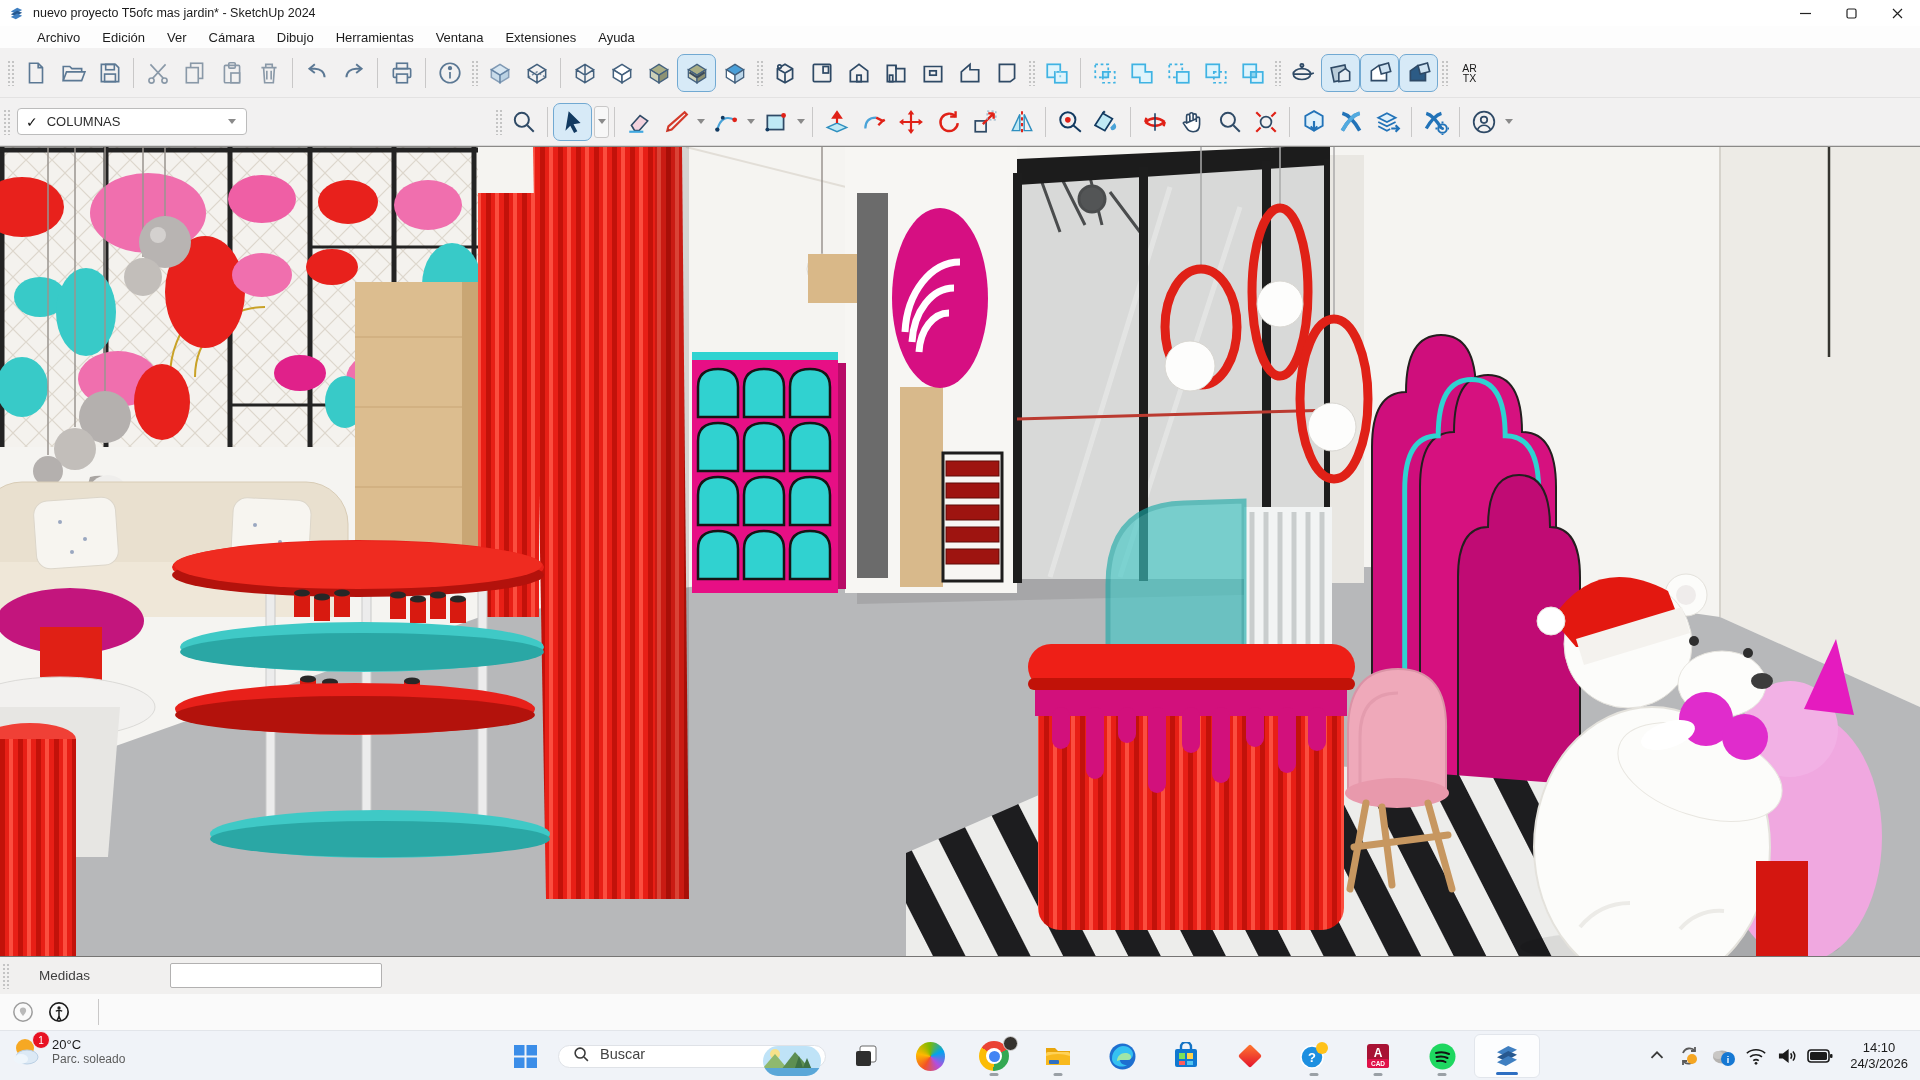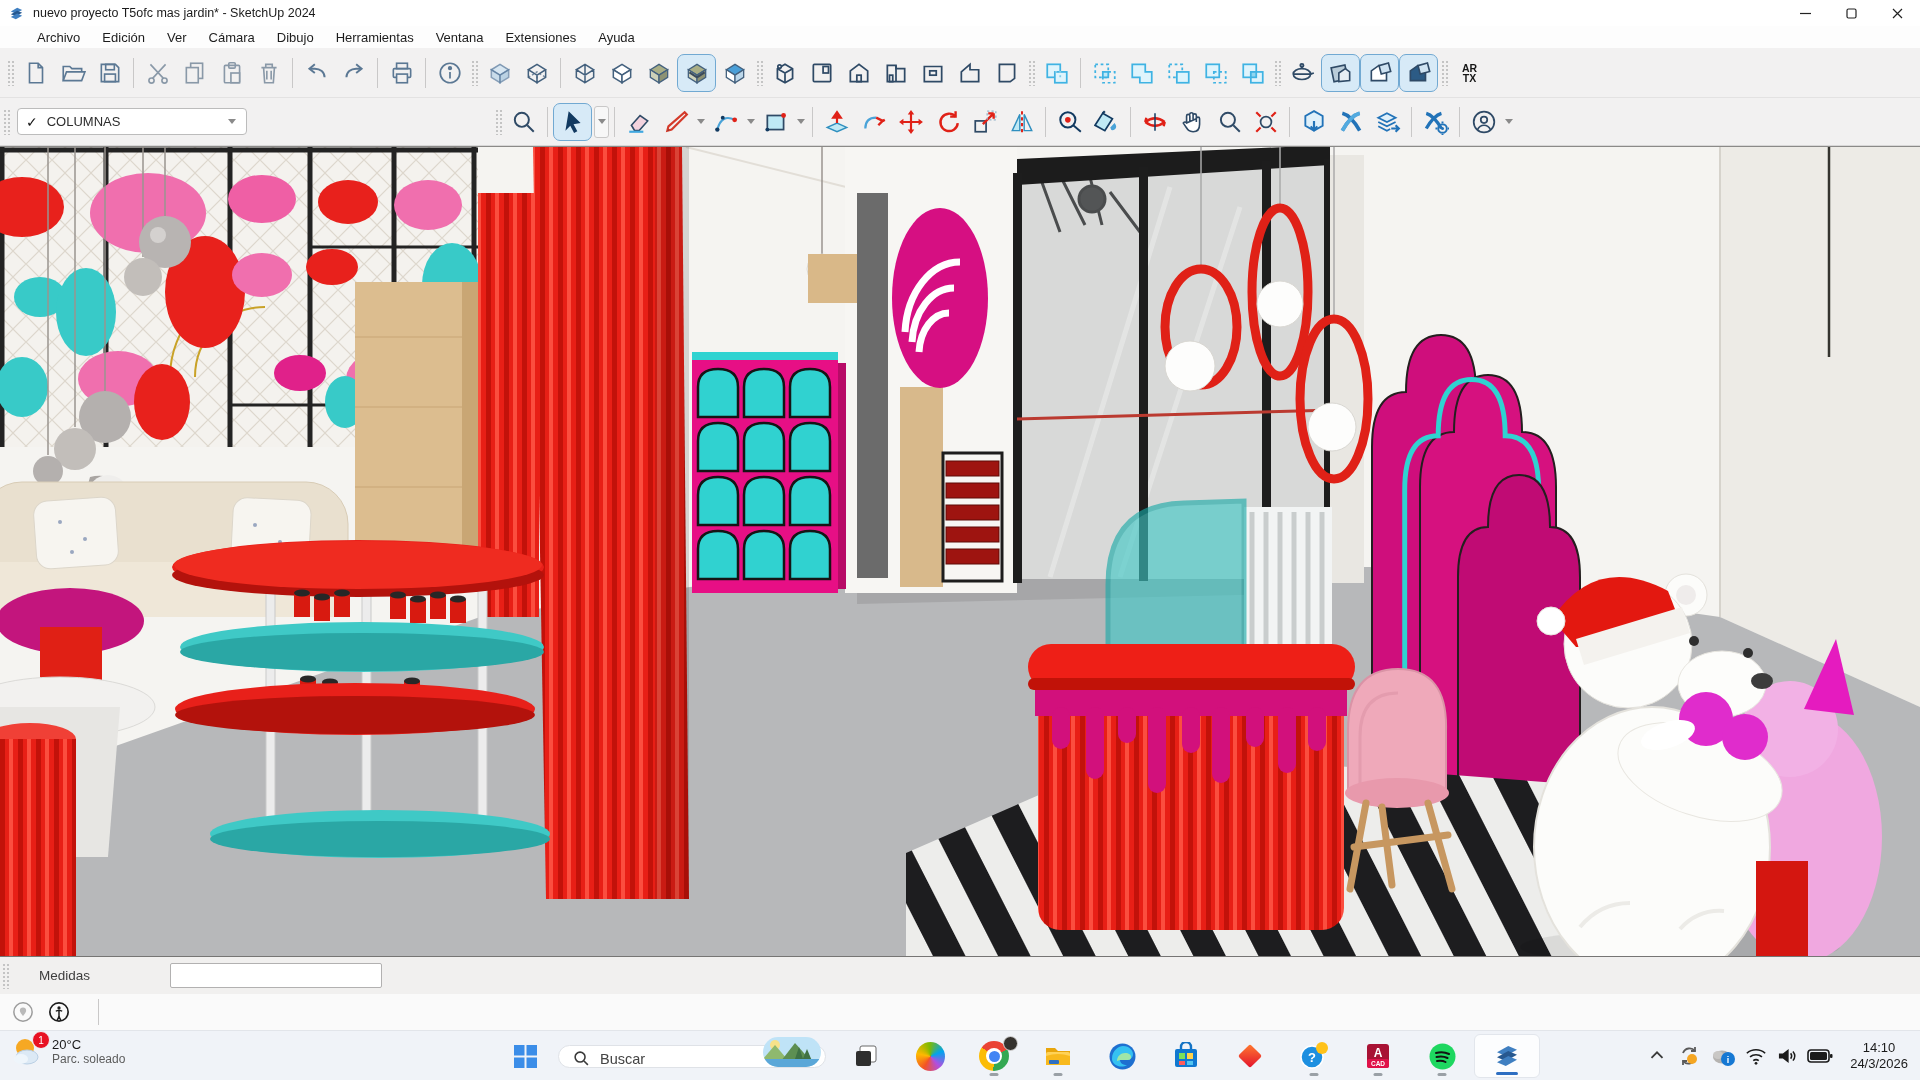--- a/index.html
+++ b/index.html
@@ -18,21 +18,21 @@
   #row1{top:48px;height:50px;background:#f2f1f1;border-bottom:1px solid #e3e2e2;display:flex;align-items:center;padding-left:4px}
   #row2{top:98px;height:48px;background:#f2f1f1;border-bottom:1px solid #d8d7d7;display:flex;align-items:center}
   .grip{width:7px;height:26px;margin:0 3px;background-image:radial-gradient(#c4c4c4 1px,transparent 1.2px);background-size:4px 4px}
   .sep{width:1px;height:30px;background:#c9c8c8;margin:0 5px}
   .tbtn{width:37px;height:36px;display:flex;align-items:center;justify-content:center;border-radius:7px;flex:none}
   .tbtn.active{background:#d7eaf7;border:1.5px solid #71a9d2}
   .ic{width:26px;height:26px;display:block}
   .caret{width:13px;height:34px;display:flex;align-items:center;justify-content:center;flex:none}
   .caret i{width:0;height:0;border-left:4px solid transparent;border-right:4px solid transparent;border-top:5px solid #8a8a8a}
   .caret.box{border:1px solid #c9c8c8;border-radius:3px;height:30px;background:#f7f7f7;margin-left:2px}
-  #artx{font-size:10.5px;font-weight:bold;line-height:10px;color:#161616;text-align:center}
+  #artx{font-size:10.5px;font-weight:normal;line-height:10px;color:#161616;text-align:center}
   
   #tagbox{width:230px;height:27px;background:#fff;border:1px solid #bcbcbc;border-radius:4px;margin-left:4px;
           display:flex;align-items:center;padding:0 8px;box-sizing:border-box}
   #tagbox .val{font-size:13px;color:#2d2d2d;margin-left:9px;flex:1}
   #tagbox .chk{font-size:14px;color:#111}
   #tools2{position:absolute;left:492px;display:flex;align-items:center}
   
   #viewport{position:absolute;top:146px;left:0;width:1920px;height:810px;background:#f5f4f1;border-top:1px solid #8b8a88}
   
   #measurebar{top:956px;height:38px;background:#f1f0ef;border-top:1px solid #767574;display:flex;align-items:center}
@@ -50,21 +50,21 @@
   #weather .t{font-size:13px;color:#1b1b1b}
   #weather .c{font-size:12px;color:#5c5c5c}
   #wbadge{position:absolute;left:22px;top:-4px;width:16px;height:16px;background:#e81123;color:#fff;font-size:10px;
           border-radius:50%;display:flex;align-items:center;justify-content:center;border:1.5px solid #f0f3f8}
   #centericons{position:absolute;left:500px;top:0;height:50px;display:flex;align-items:center}
   .tkbtn{width:50px;height:44px;display:flex;align-items:center;justify-content:center;position:relative;border-radius:5px;flex:none}
   .tkbtn.app{width:64px}
   .dash{position:absolute;bottom:2px;left:50%;transform:translateX(-50%);width:9px;height:3px;border-radius:2px;background:#9aa0a6}
   #sku-tile{background:#fcfdfe;border:1px solid #e2e6ec;border-radius:6px;height:42px}
   #sku-tile .dash{width:22px;background:#2e6fc2}
-  #searchpill{width:268px;height:23px;background:#ffffff;border:1px solid #dfe2e7;border-radius:20px;display:flex;align-items:flex-end;
+  #searchpill{width:268px;height:23px;background:#ffffff;border:1px solid #dfe2e7;border-radius:20px;display:flex;align-items:flex-start;
               padding:0 4px 0 14px;box-sizing:border-box;margin:0 8px}
   #searchpill .ph{font-size:14.5px;color:#444;margin-left:10px;flex:1}
   #searchthumb{width:58px;height:30px;border-radius:15px;overflow:hidden;flex:none}
   #tray{position:absolute;right:12px;top:0;height:50px;display:flex;align-items:center;gap:9px}
   #clock{text-align:center;font-size:13px;color:#1b1b1b;line-height:16px;margin-left:8px}
   .chrome{width:30px;height:30px;border-radius:50%;position:relative;
           background:conic-gradient(from -55deg,#ea4335 0 33%,#34a853 33% 66%,#fbbc05 66%);}
   .chrome:before{content:"";position:absolute;left:7px;top:7px;width:16px;height:16px;background:#fff;border-radius:50%}
   .chrome:after{content:"";position:absolute;left:9.5px;top:9.5px;width:11px;height:11px;background:#4285f4;border-radius:50%}
   .chromeav{position:absolute;right:8px;top:2px;width:13px;height:13px;border-radius:50%;background:#35322f;border:1px solid #d7d7d7}

